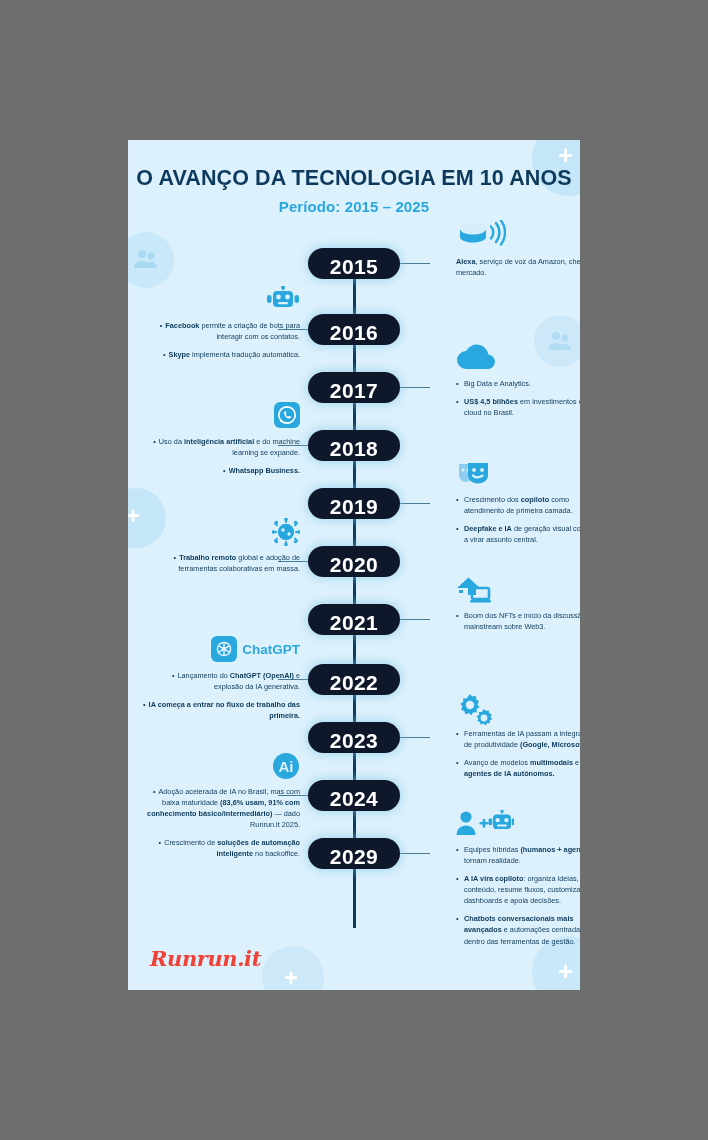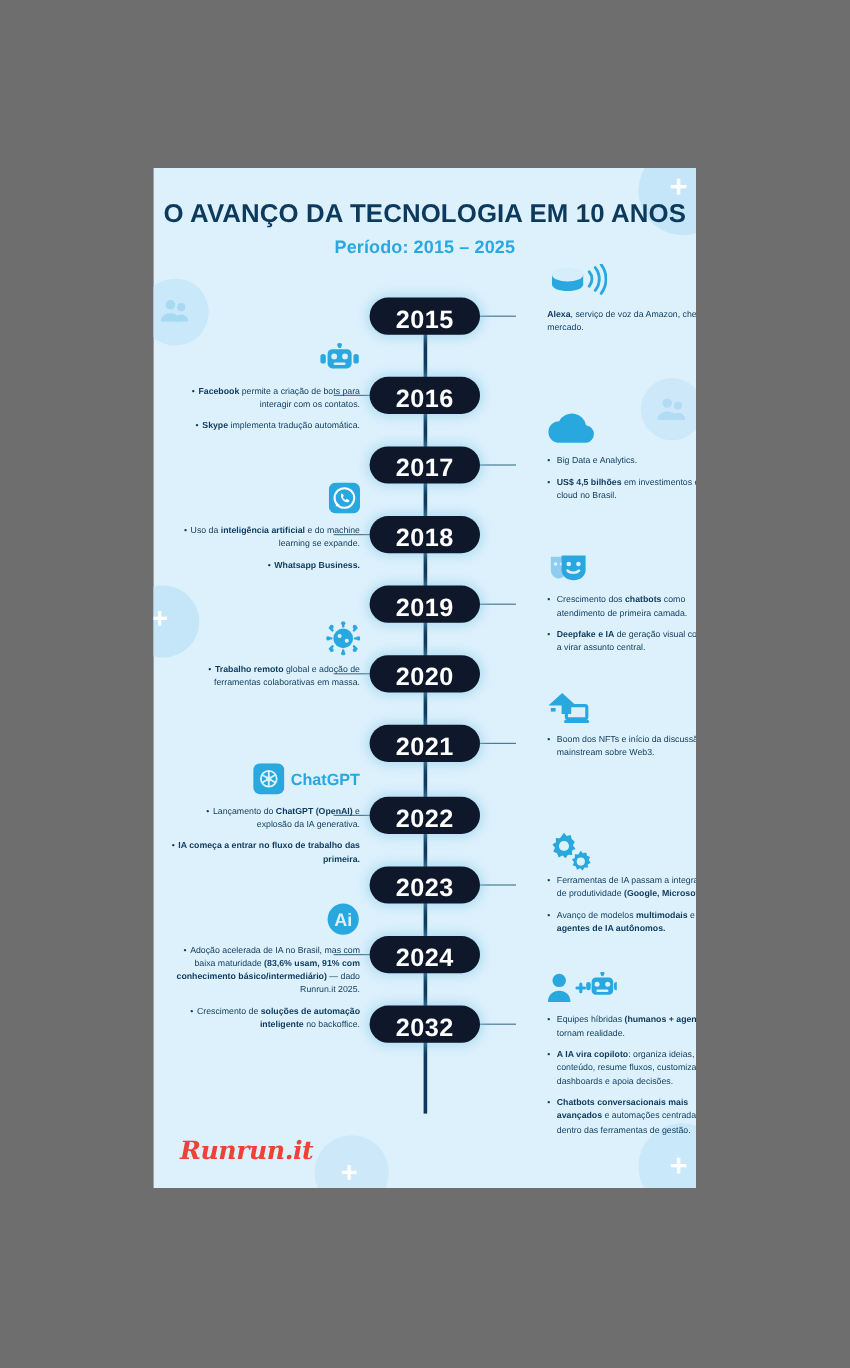--- a/index.html
+++ b/index.html
@@ -215,21 +215,21 @@
         <div class="icon-wrap"><svg width="36" height="28" viewBox="0 0 36 28">
             <path d="M3 4h13v11c0 4-3 7-6.5 7S3 19 3 15z" fill="#8ecdf0"></path>
             <circle cx="7" cy="10" r="1.5" fill="#ddf1fc"></circle>
             <circle cx="12" cy="10" r="1.5" fill="#ddf1fc"></circle>
             <path d="M12 3h20v12c0 4.5-3.6 8.5-10 8.5S12 19.5 12 15z" fill="#29a8e0"></path>
             <circle cx="18" cy="10" r="1.9" fill="#ddf1fc"></circle>
             <circle cx="26" cy="10" r="1.9" fill="#ddf1fc"></circle>
             <path d="M17 15.5c1.7 2.4 7.3 2.4 9.5 0" stroke="#ddf1fc" stroke-width="2.2" fill="none" stroke-linecap="round"></path>
           </svg></div>
         <ul class="bullets">
-          <li>Crescimento dos <b>chatbots</b> como atendimento de primeira camada.</li>
+          <li>Crescimento dos <b>copiloto</b> como atendimento de primeira camada.</li>
           <li><b>Deepfake e IA</b> de geração visual começam a virar assunto central.</li>
         </ul>
       </div>
       <div class="pill" style="top: 406px;">
         <span>2020</span>
       </div>
       <div class="conn" style="top: 421px; left: 150px; width: 30px;"></div>
       <div class="block left" style="top: 378px;">
         <div class="icon-wrap"><svg width="28" height="28" viewBox="0 0 28 28">
             <g fill="#29a8e0">
@@ -324,21 +324,21 @@
         <div class="icon-wrap"><svg width="28" height="28" viewBox="0 0 28 28">
             <circle cx="14" cy="14" r="13" fill="#29a8e0"></circle>
             <text x="14" y="19.5" text-anchor="middle" font-family="Liberation Sans, sans-serif" font-size="15" font-weight="700" fill="#ddf1fc">Ai</text>
           </svg></div>
         <ul class="bullets">
           <li><span class="bl">•</span>Adoção acelerada de IA no Brasil, mas com baixa maturidade <b>(83,6% usam, 91% com conhecimento básico/intermediário)</b> — dado Runrun.it 2025.</li>
           <li><span class="bl">•</span>Crescimento de <b>soluções de automação inteligente</b> no backoffice.</li>
         </ul>
       </div>
       <div class="pill" style="top: 698px;">
-        <span>2032</span>
+        <span>2029</span>
       </div>
       <div class="conn" style="top: 713px; left: 272px; width: 30px;"></div>
       <div class="block right" style="top: 670px;">
         <div class="icon-wrap"><svg width="58" height="28" viewBox="0 0 58 28">
             <circle cx="10" cy="7" r="5.6" fill="#29a8e0"></circle>
             <path d="M0.6 25c0-6 4.2-9.4 9.4-9.4S19.4 19 19.4 25z" fill="#29a8e0"></path>
             <g fill="#29a8e0">
               <rect x="23.5" y="12" width="9" height="2.6" rx="1.3"></rect>
               <rect x="26.7" y="8.8" width="2.6" height="9" rx="1.3"></rect>
             </g>

